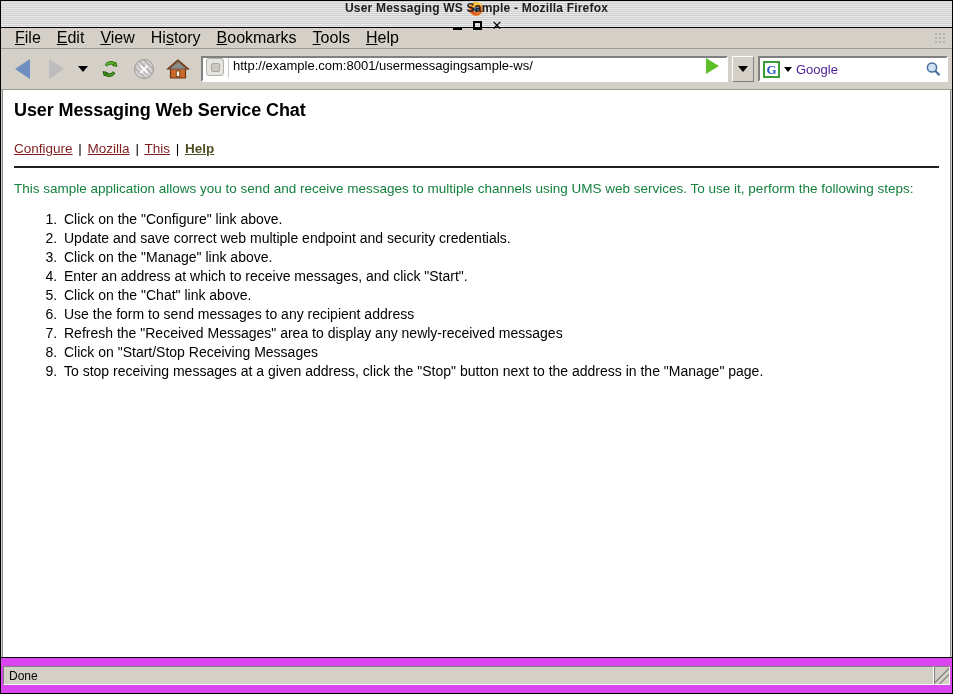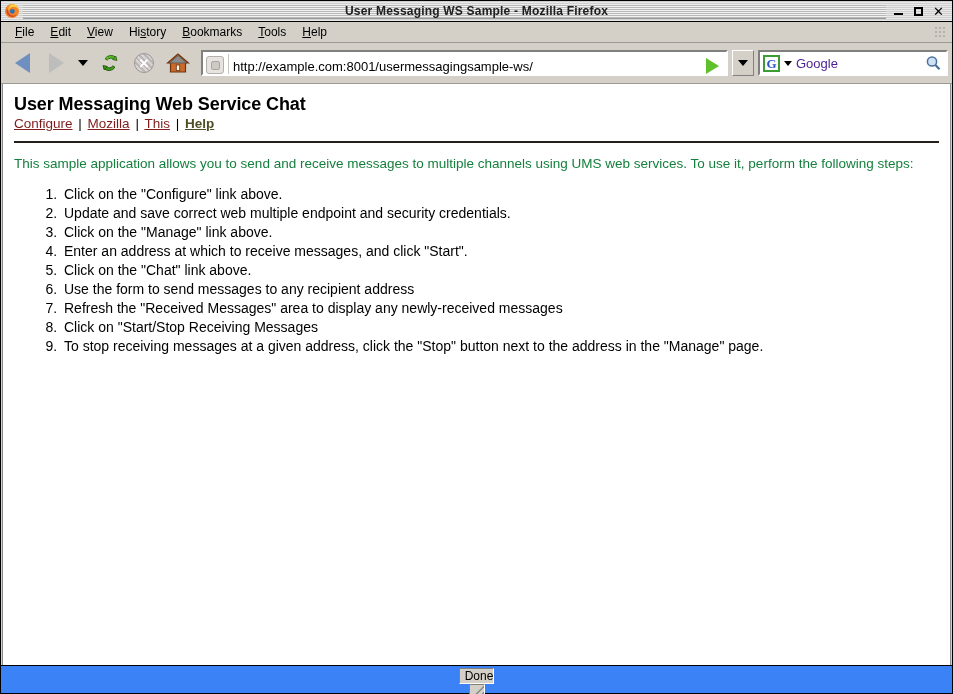--- a/index.html
+++ b/index.html
@@ -19,31 +19,32 @@
     box-sizing: border-box;
     background: #d4d0c8;
     border: 1px solid #000000;
     display: flex;
     flex-direction: column;
     position: relative;
   }
 
   
   .titlebar {
-    height: 21px;
+    height: 27px;
     box-sizing: border-box;
     display: flex;
     align-items: center;
     background: repeating-linear-gradient(
         to bottom,
         #cfcfcf 0px, #cfcfcf 1px,
         #e9e9e9 1px, #e9e9e9 2px);
     border-bottom: 1px solid #000000;
-    padding: 0 2px;
+    padding: 0 12px;
     position: relative;
+    flex-direction: column;
   }
   .ff-logo {
     width: 16px; height: 16px;
     margin: 0 3px 0 1px;
     flex: 0 0 auto;
     position: relative;
   }
   .titlebar-grip {
     flex: 1 1 auto;
     height: 13px;
@@ -100,21 +101,21 @@
     height: 21px;
     box-sizing: border-box;
     display: flex;
     align-items: center;
     background: #d4d0c8;
     border-bottom: 1px solid #9c9a94;
     padding-left: 6px;
     position: relative;
   }
   .menu-item {
-    font-size: 12px;
+    font-size: 16px;
     color: #000;
     padding: 2px 8px;
     white-space: nowrap;
   }
   .menu-item u { text-decoration: underline; }
   .menu-dots {
     position: absolute;
     right: 6px; top: 4px;
     width: 12px; height: 12px;
     background-image:
@@ -178,21 +179,21 @@
   
   .urlbar {
     flex: 1 1 auto;
     height: 26px;
     margin: 0 4px 0 6px;
     background: #ffffff;
     border: 2px solid;
     border-color: #808080 #ffffff #ffffff #808080;
     box-sizing: border-box;
     display: flex;
-    align-items: flex-end;
+    align-items: flex-start;
     padding: 0 1px;
   }
   .url-favicon {
     width: 18px; height: 18px;
     margin: 0 3px 0 2px;
     background: #e6e4e0;
     border: 1px solid #b4b0aa;
     border-radius: 3px;
     box-sizing: border-box;
     display: flex; align-items: center; justify-content: center;
@@ -293,21 +294,21 @@
     margin: 0 1px;
     padding: 9px 10px 0 10px;
     box-sizing: border-box;
     overflow: hidden;
     font-family: "Liberation Sans", sans-serif;
   }
   .page-title {
     font-size: 18px;
     font-weight: bold;
     color: #000000;
-    margin: 1px 0 1px 1px;
+    margin: 1px 0 20px 1px;
     letter-spacing: -0.1px;
   }
   .navlinks {
     font-size: 13.5px;
     margin: 0 0 0 1px;
     color: #000;
   }
   .navlinks a {
     color: #7f1d1d;
     text-decoration: underline;
@@ -337,28 +338,27 @@
     padding-left: 48px;
     line-height: 1.36;
   }
   ol.steps li {
     padding-left: 3px;
     margin: 0;
   }
 
   
   .statusbar {
-    height: 28px;
-    box-sizing: border-box;
-    background: #3b82f6;
+    height: 36px;
+    box-sizing: border-box;
+    background: #d946ef;
     display: flex;
     align-items: center;
     border-top: 1px solid #000000;
     padding: 2px 2px;
-    flex-direction: column;
   }
   .status-field {
     flex: 1 1 auto;
     height: 19px;
     background: #d4d0c8;
     border: 1px solid;
     border-color: #808080 #ffffff #ffffff #808080;
     box-sizing: border-box;
     display: flex;
     align-items: center;

